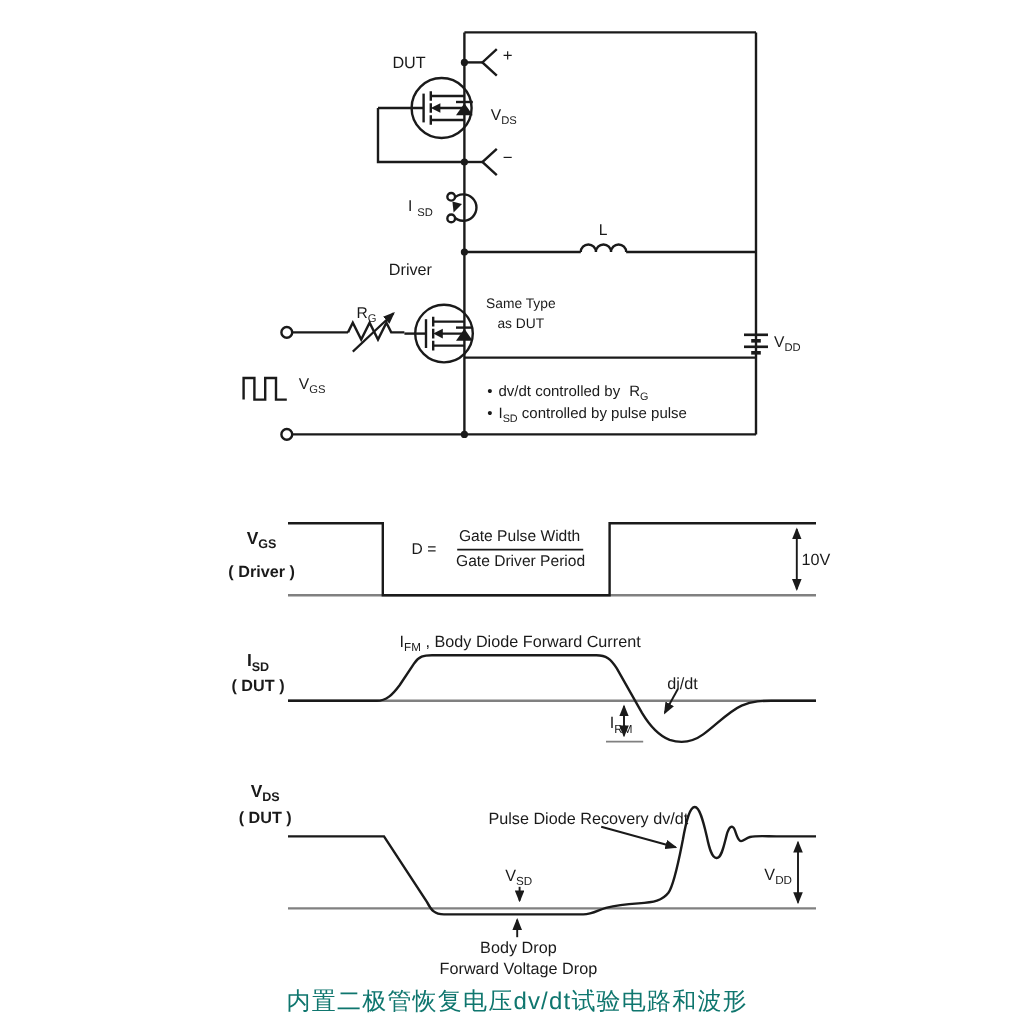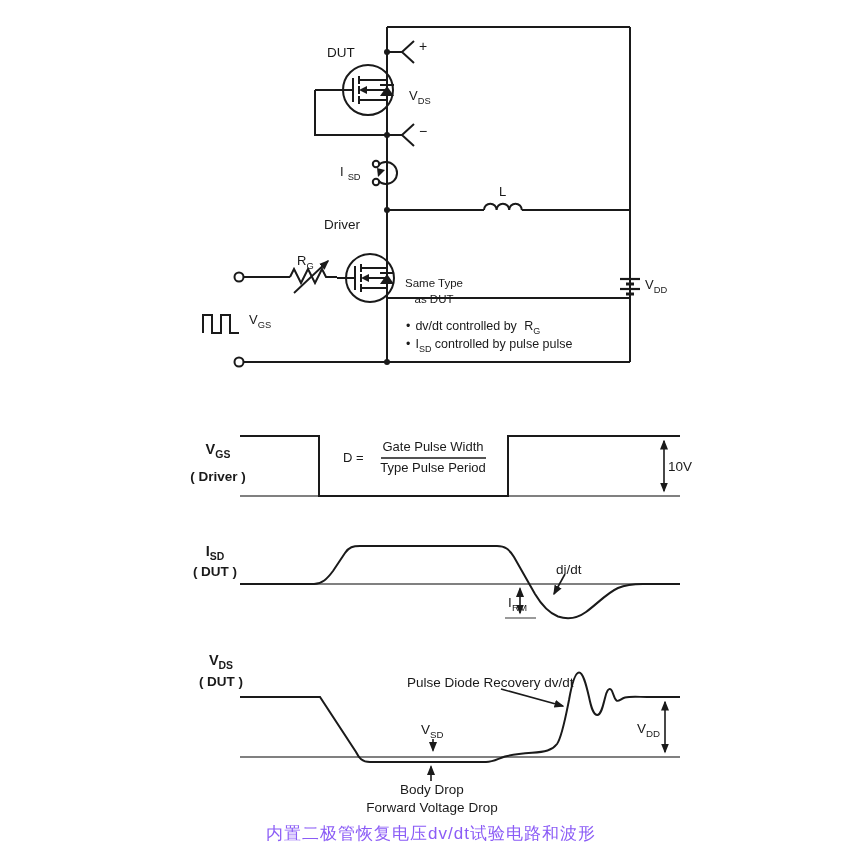--- a/index.html
+++ b/index.html
@@ -13,21 +13,21 @@
   .r{text-align:right;}
   .b{font-weight:bold;}
   .s11{font-size:11.5px;}
   .s12{font-size:12.5px;}
   .s13{font-size:13px;}
   .s135{font-size:13.5px;}
   .s145{font-size:14.5px;}
   sub{font-size:72%;line-height:0;}
   .bullet{margin-right:5px;}
   .padl{padding-left:4px;}
-  .caption{font-size:17px;color:#8b5cf6;letter-spacing:1px;}
+  .caption{font-size:20px;color:#0f766e;letter-spacing:1px;}
 </style>
 </head>
 <body>
 
 <div class="stage">
 
   <svg width="863" height="863" viewBox="0 0 863 863">
     <defs>
       <marker id="arr" viewBox="0 0 10 8" refX="8.5" refY="4" markerWidth="10" markerHeight="8" orient="auto-start-reverse" markerUnits="userSpaceOnUse">
         <path d="M0,0 L10,4 L0,8 Z" fill="#1a1a1a"></path>
@@ -154,43 +154,44 @@
   <div class="lbl" style="left:340px;top:165px;"><span>I</span><sub class="padl">SD</sub></div>
 
   <div class="lbl" style="left:499px;top:185px;">L</div>
 
   <div class="lbl" style="left:645px;top:278px;"><span>V</span><sub>DD</sub></div>
 
   <div class="lbl s135" style="left:324px;top:217px;">Driver</div>
 
   <div class="lbl" style="left:297px;top:254px;"><span>R</span><sub>G</sub></div>
 
-  <div class="lbl c s11" style="left:398px;top:276px;width:72px;line-height:1.35;">
+  <div class="lbl c s11" style="left:398px;top:247px;width:72px;line-height:1.35;">
     <div>Same Type</div>
     <div>as DUT</div>
   </div>
 
   <div class="lbl" style="left:249px;top:313px;"><span>V</span><sub>GS</sub></div>
 
   <div class="lbl s12" style="left:406px;top:319px;"><span class="bullet">•</span><span>dv/dt controlled by </span><span class="padl">R</span><sub>G</sub></div>
 
   <div class="lbl s12" style="left:406px;top:337px;"><span class="bullet">•</span><span>I</span><sub>SD</sub><span> controlled by pulse pulse</span></div>
 
   <div class="lbl c b s145" style="left:168px;top:441px;width:100px;"><span>V</span><sub>GS</sub></div>
   <div class="lbl c b s135" style="left:168px;top:469px;width:100px;">( Driver )</div>
 
   <div class="lbl s13" style="left:343px;top:451px;">D =</div>
   <div class="lbl c s13" style="left:380px;top:440px;width:106px;">Gate Pulse Width</div>
-  <div class="lbl c s13" style="left:380px;top:461px;width:106px;">Type Pulse Period</div>
+  <div class="lbl c s13" style="left:380px;top:461px;width:106px;">Gate Driver Period</div>
 
   <div class="lbl s135" style="left:668px;top:459px;">10V</div>
 
   <div class="lbl c b s145" style="left:165px;top:543px;width:100px;"><span>I</span><sub>SD</sub></div>
   <div class="lbl c b s135" style="left:165px;top:564px;width:100px;">( DUT )</div>
 
+  <div class="lbl s135" style="left:333px;top:527px;"><span>I</span><sub>FM</sub><span> , Body Diode Forward Current</span></div>
 
   <div class="lbl s135" style="left:556px;top:562px;">di/dt</div>
 
   <div class="lbl r s135" style="left:485px;top:595px;width:42px;"><span>I</span><sub>RM</sub></div>
 
 
   <div class="lbl c b s145" style="left:171px;top:652px;width:100px;"><span>V</span><sub>DS</sub></div>
   <div class="lbl c b s135" style="left:171px;top:674px;width:100px;">( DUT )</div>
 
   <div class="lbl s135" style="left:407px;top:675px;">Pulse Diode Recovery dv/dt</div>

